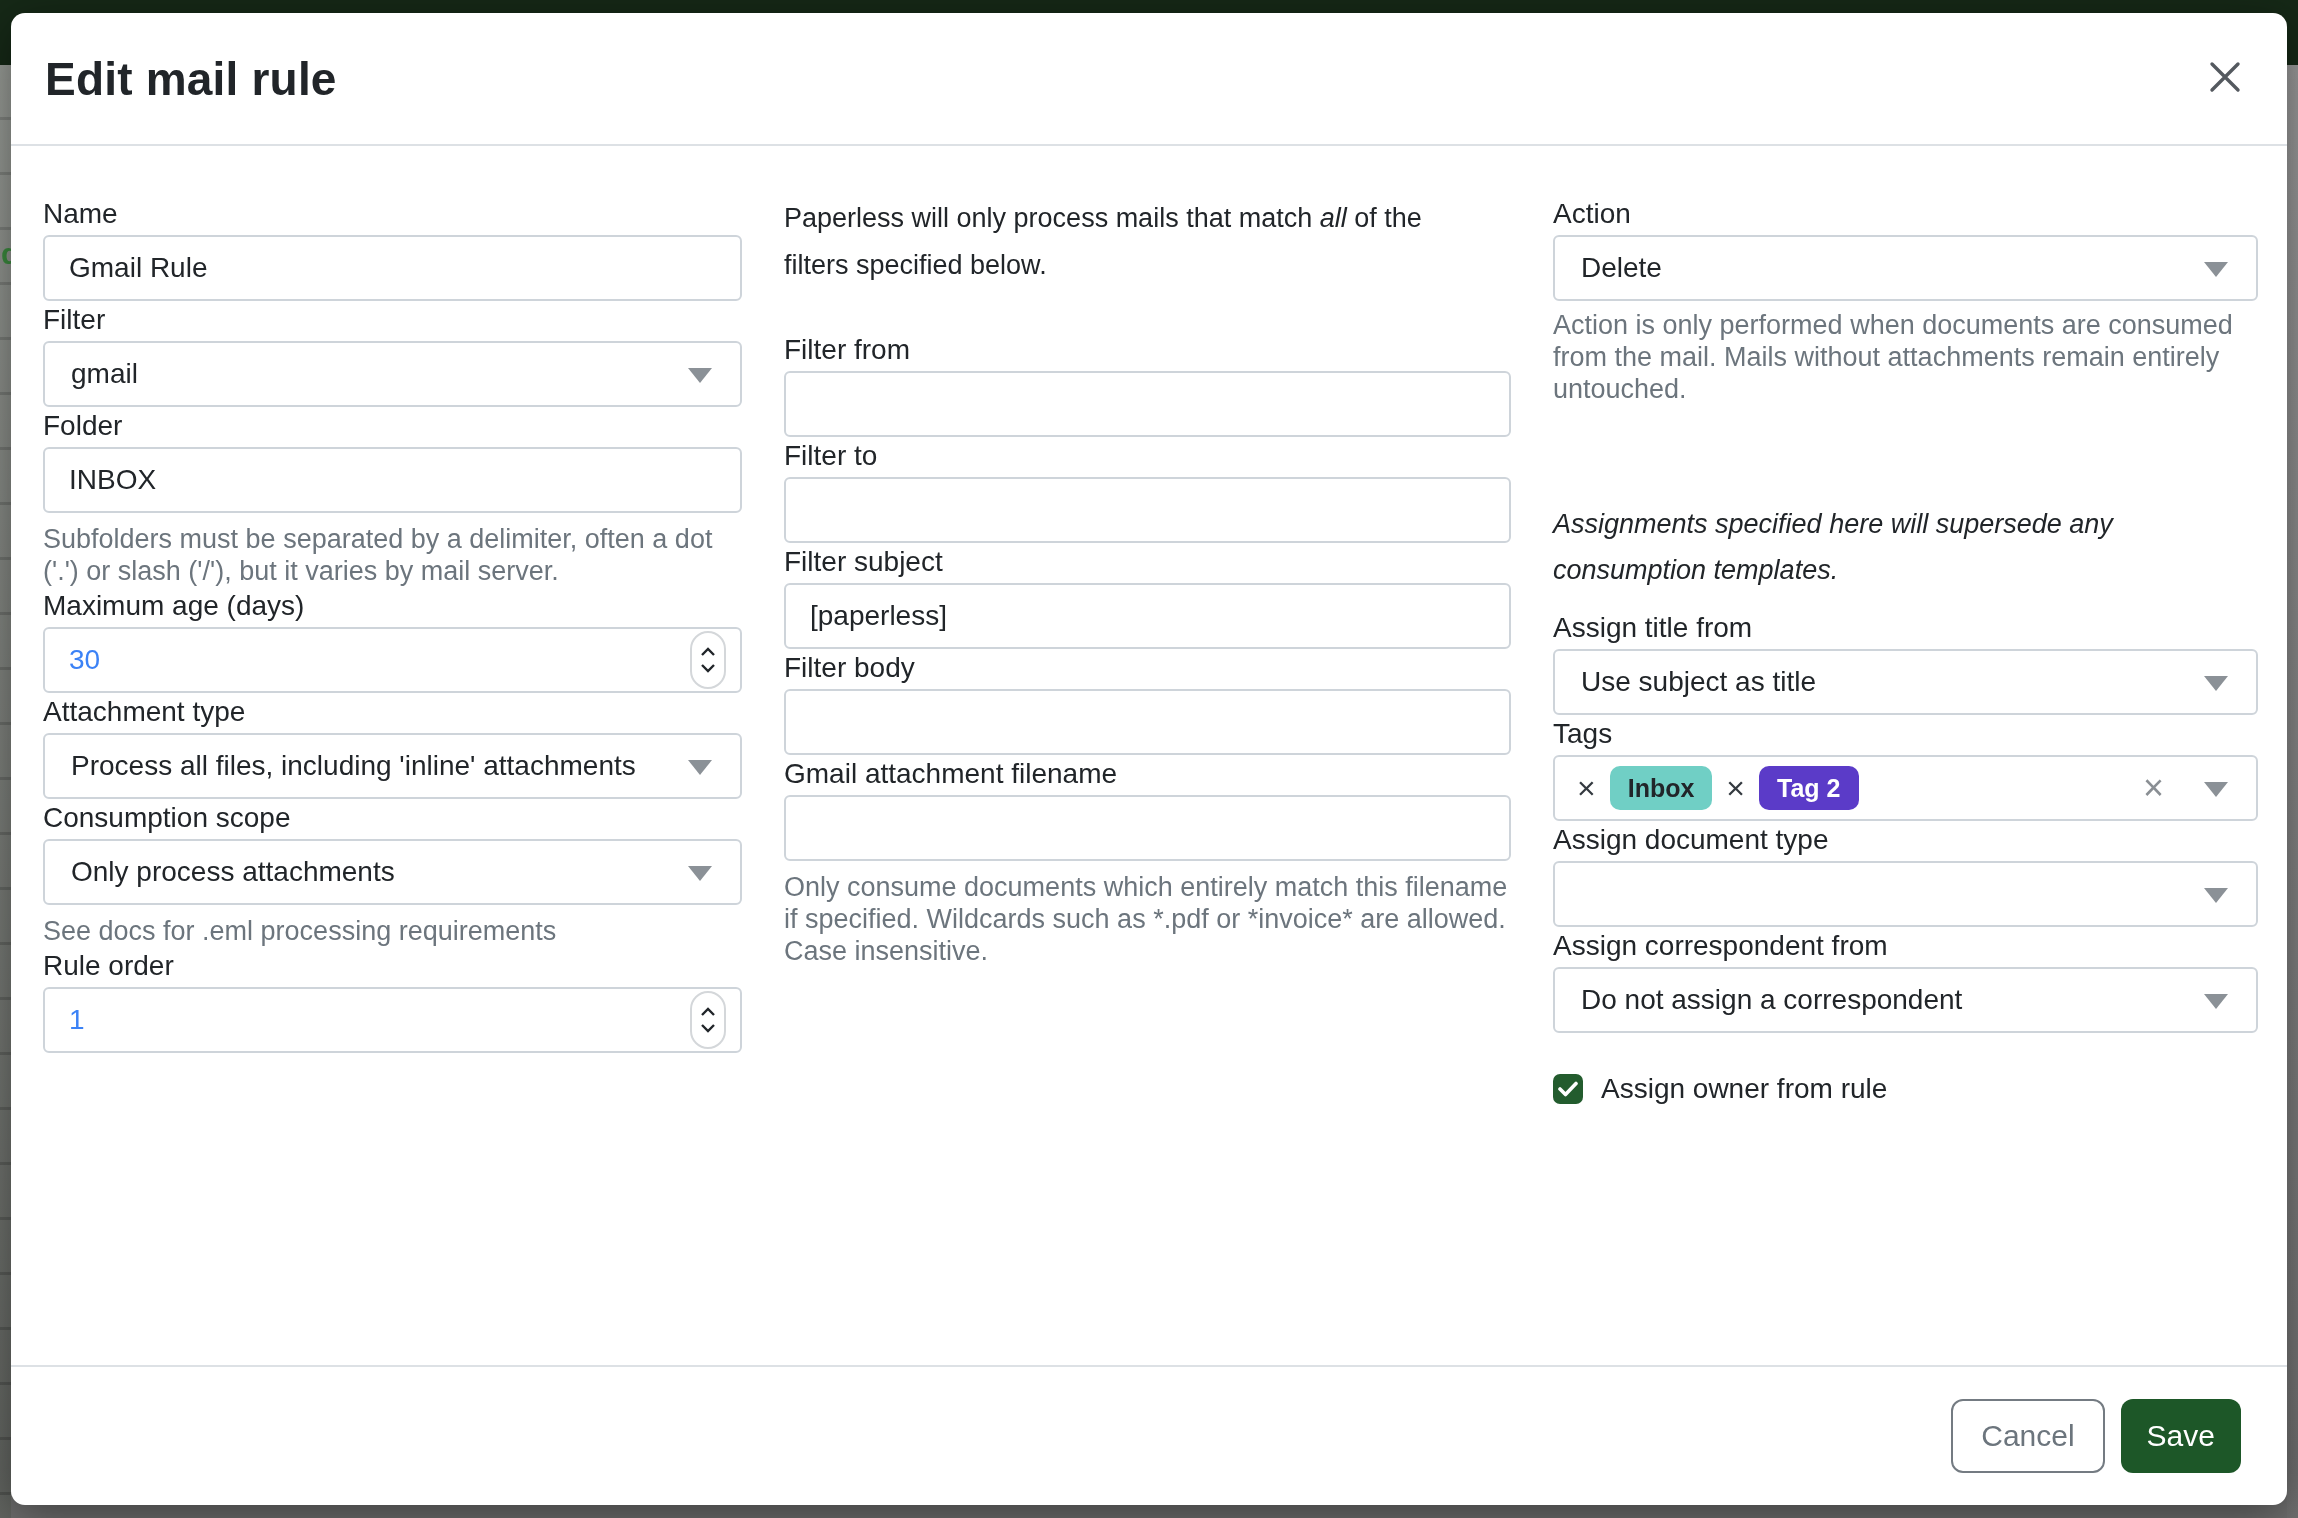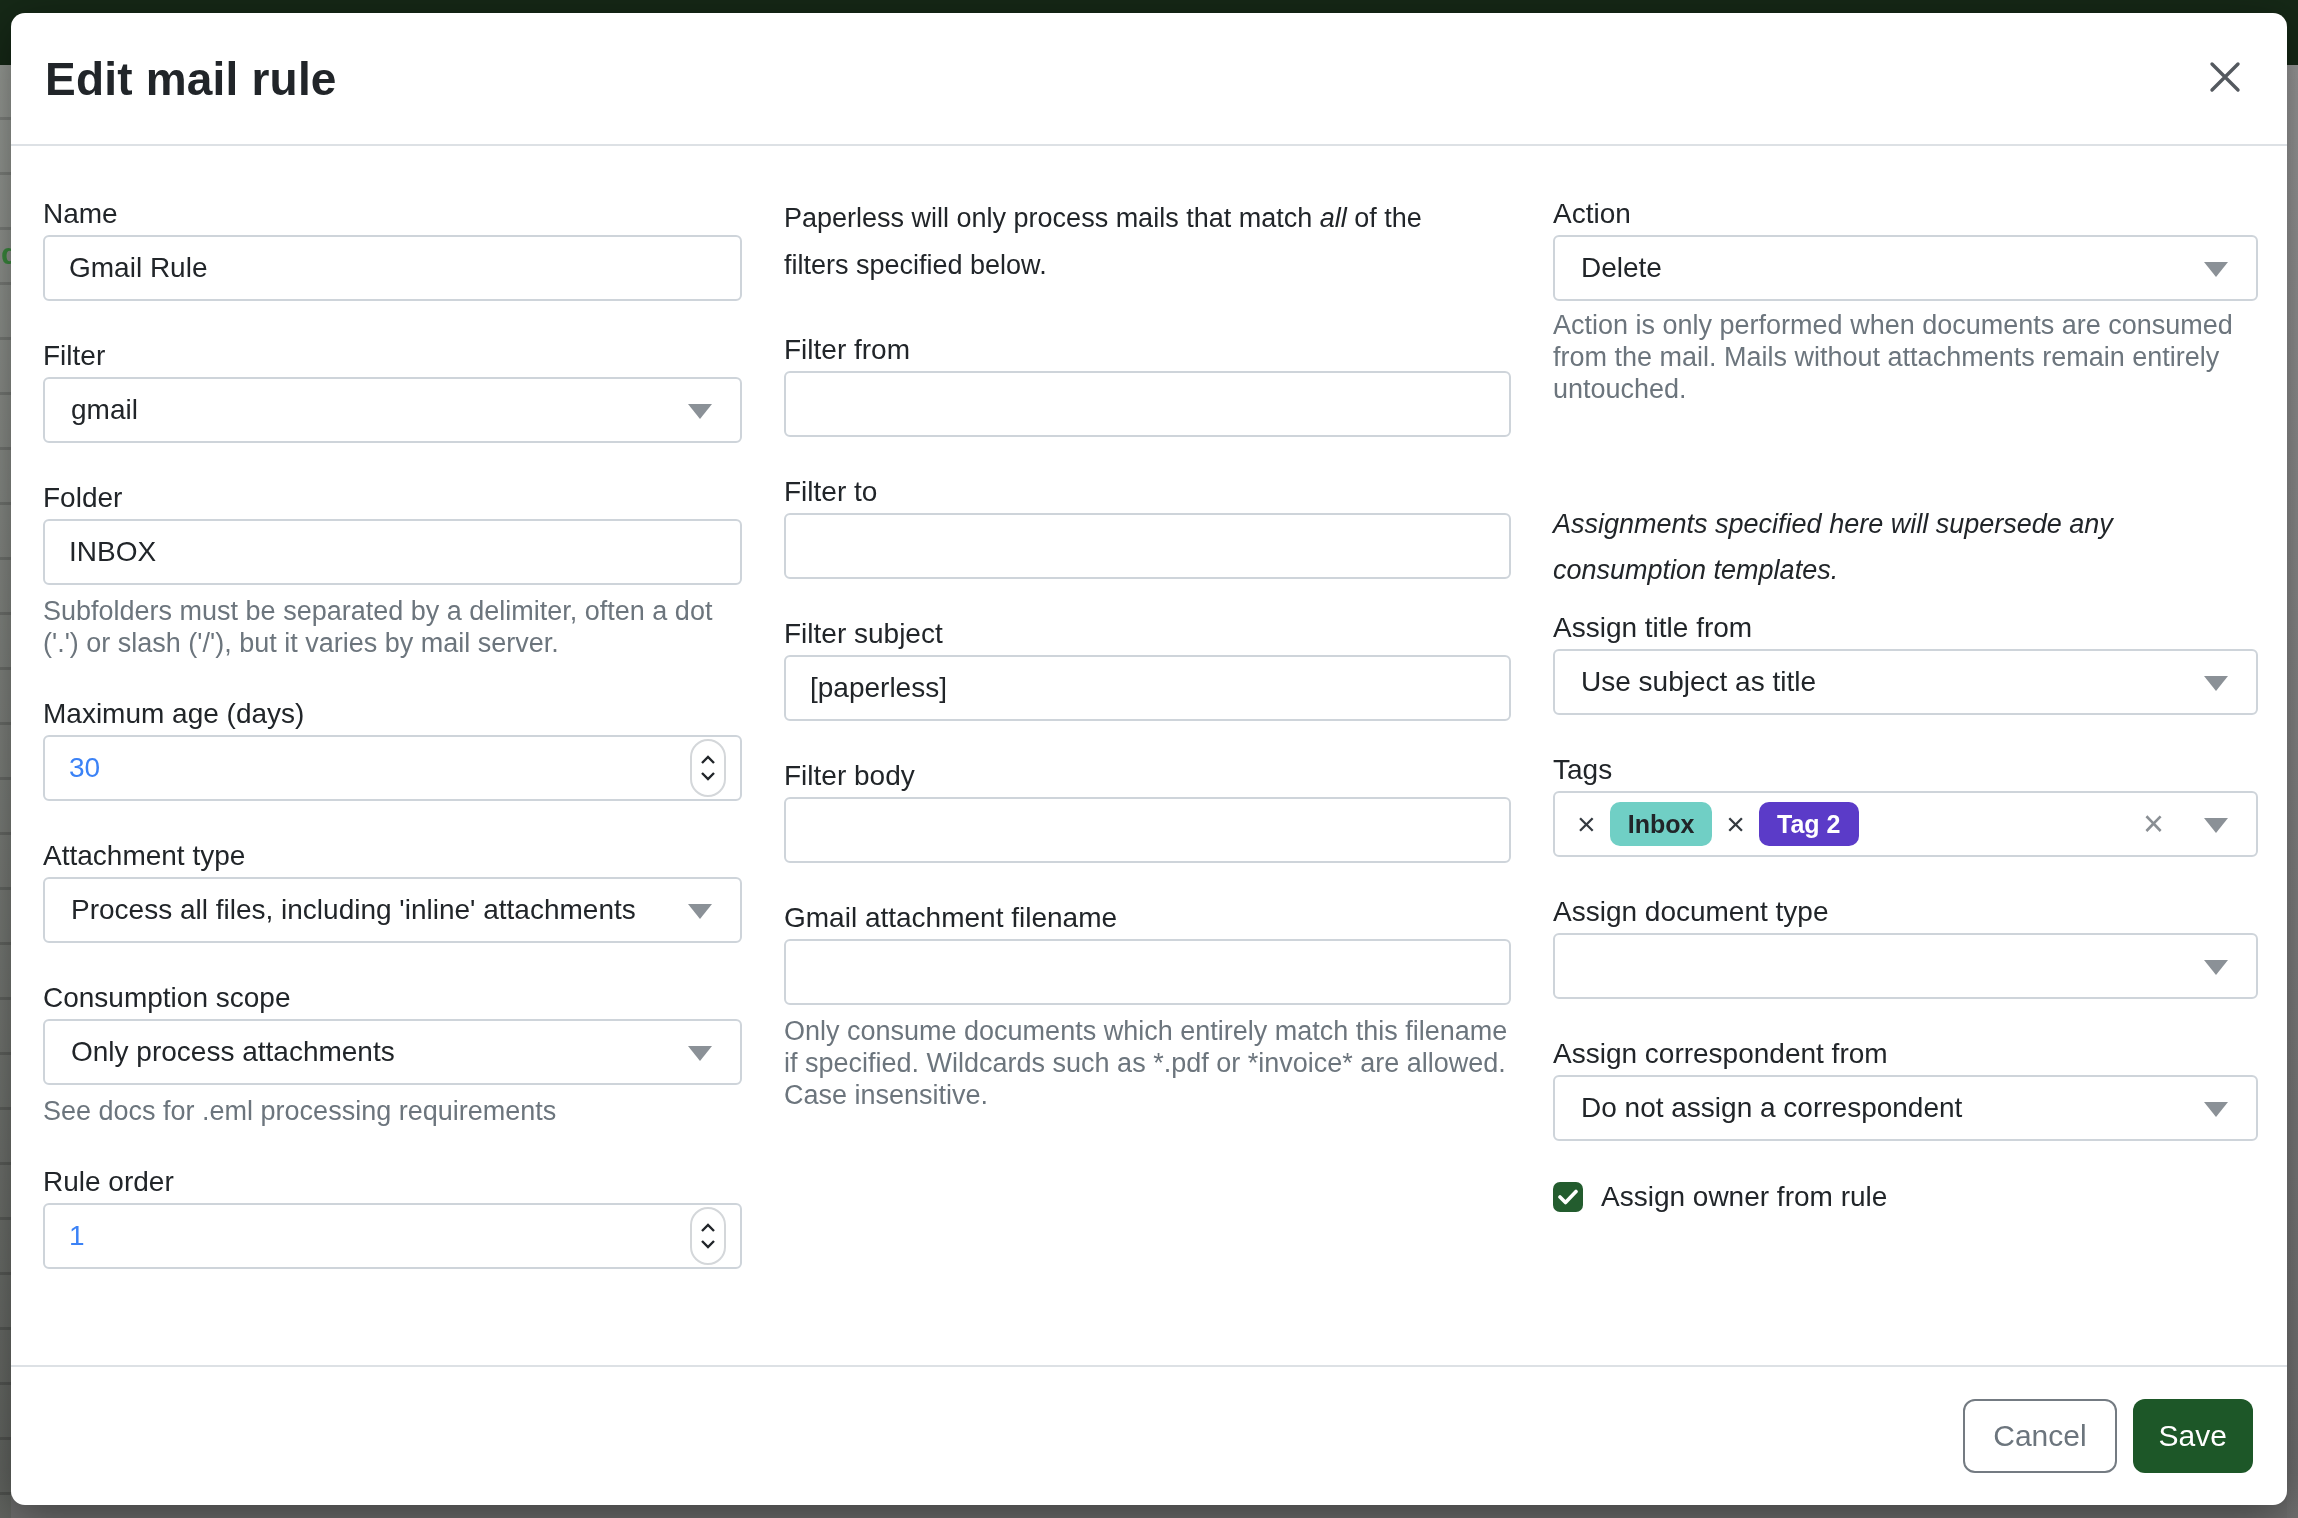--- a/index.html
+++ b/index.html
@@ -25,21 +25,21 @@
     align-items: center; justify-content: space-between; padding: 0 40px 0 34px; }
   .modal-title { font-size: 46px; font-weight: 700; color: #212529; letter-spacing: .2px; }
   .close-btn { width: 44px; height: 44px; display: flex; align-items: center; justify-content: center;
     background: none; border: none; cursor: pointer; }
 
   .modal-body { position: absolute; top: 135px; left: 0; right: 0; bottom: 140px;
     padding: 47px 29px 0 32px; display: grid;
     grid-template-columns: 699px 727px 705px; justify-content: space-between; overflow: hidden; }
 
   
-  .group { margin-bottom: 36px; }
+  .group { }
   .group > label { display: block; font-size: 28px; line-height: 38px; color: #212529; margin-bottom: 2px; }
   .control { position: relative; width: 100%; height: 66px; border: 2px solid #ced4da; border-radius: 6px;
     background: #fff; font-size: 28px; color: #212529; }
   input.control, .control input.bare { padding: 0 24px; outline: none; font-family: inherit; }
   .control input.bare { position: absolute; inset: 0; width: 100%; height: 100%; border: none;
     background: transparent; font-size: 28px; color: #3b82f6; border-radius: 13px; }
   .select { display: flex; align-items: center; padding: 0 64px 0 26px; cursor: pointer; }
   .caret { position: absolute; right: 28px; top: 50%; margin-top: -6px; width: 0; height: 0;
     border-left: 12px solid transparent; border-right: 12px solid transparent; border-top: 15px solid #8b9197; }
   .help { font-size: 27px; line-height: 32px; color: #6c757d; margin-top: 10px; }
@@ -70,21 +70,21 @@
 
   
   .check-row { display: flex; align-items: center; gap: 18px; margin-top: 40px; }
   .checkbox { width: 30px; height: 30px; border-radius: 7px; background: #235c2e;
     display: flex; align-items: center; justify-content: center; cursor: pointer; flex: none; }
   .check-row > span { font-size: 28px; color: #212529; }
 
   
   .modal-footer { position: absolute; left: 0; right: 0; bottom: 0; height: 140px;
     border-top: 2px solid #dde1e5; display: flex; align-items: center; justify-content: flex-end;
-    gap: 16px; padding-right: 34px; }
+    gap: 16px; padding-right: 46px; }
   .btn { height: 74px; border-radius: 12px; font-size: 30px; font-family: inherit; cursor: pointer; }
   .btn-cancel { background: #fff; border: 2px solid #747b82; color: #6c757d; padding: 0 28px; }
   .btn-save { background: #1d5728; border: none; color: #ffffff; padding: 0 26px; }
 </style>
 </head>
 <body>
 
 <div class="backdrop-navbar"></div>
 <div class="backdrop-left-strip">
   <div class="stray-d">d</div>

